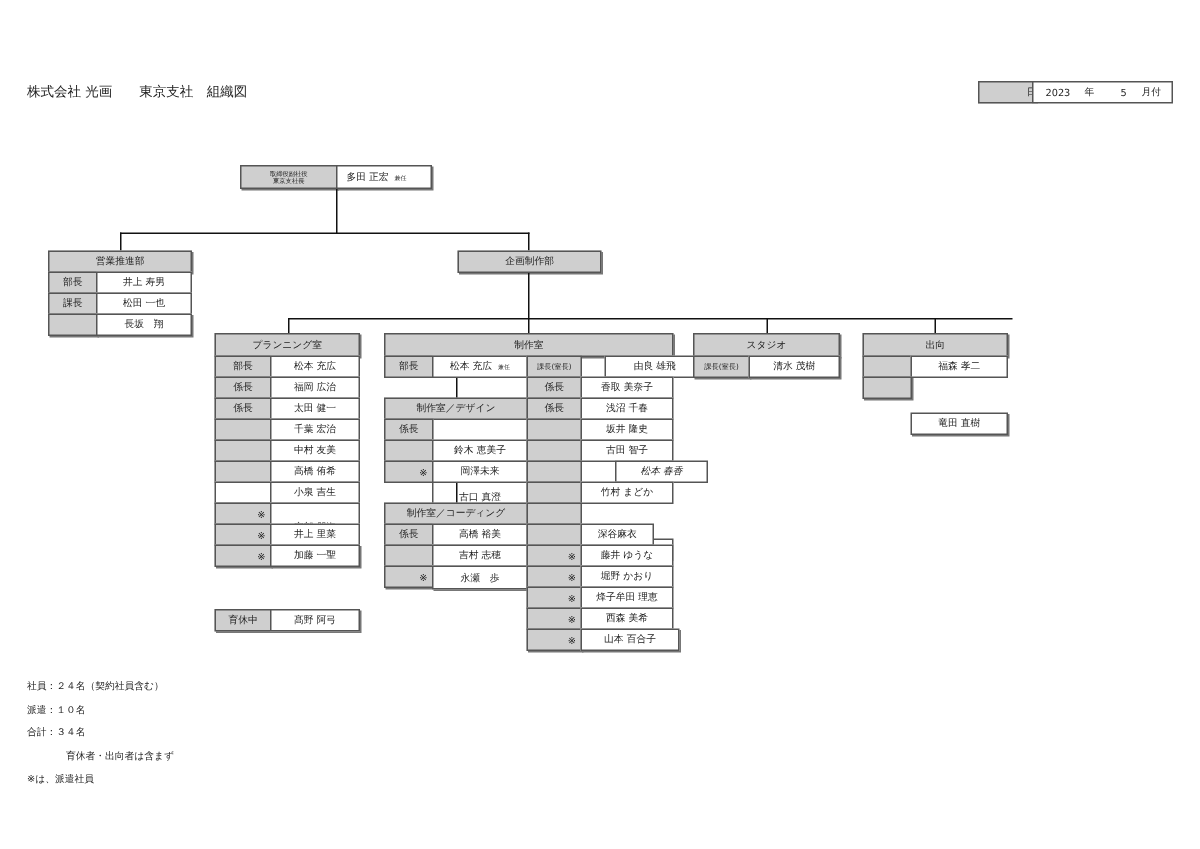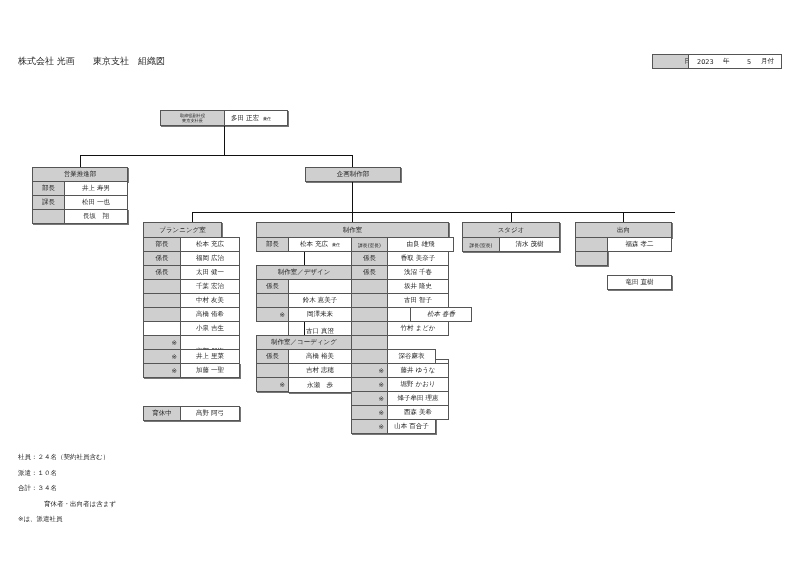--- a/index.html
+++ b/index.html
@@ -61,21 +61,21 @@
 
 <div class="cell g shadow" style="left:305px;top:167px;width:96px;height:15px;">企画制作部</div>
 
 <div class="line" style="left:352px;top:182px;width:1px;height:40px;"></div>
 <div class="line" style="left:192px;top:212px;width:483px;height:1px;"></div>
 <div class="line" style="left:192px;top:212px;width:1px;height:10px;"></div>
 <div class="line" style="left:511px;top:212px;width:1px;height:10px;"></div>
 <div class="line" style="left:623px;top:212px;width:1px;height:10px;"></div>
 
 <div>
-  <div class="cell g shadow" style="left:143px;top:222px;width:79px;height:16px;">プランニング室</div>
+  <div class="cell g shadow" style="left:143px;top:222px;width:97px;height:16px;">プランニング室</div>
 
   <div class="cell g" style="left:143px;top:237px;width:38px;height:15px;">部長</div>
   <div class="cell w" style="left:180px;top:237px;width:60px;height:15px;">松本 充広</div>
   <div class="cell g" style="left:143px;top:251px;width:38px;height:15px;">係長</div>
   <div class="cell w" style="left:180px;top:251px;width:60px;height:15px;">福岡 広治</div>
   <div class="cell g" style="left:143px;top:265px;width:38px;height:15px;">係長</div>
   <div class="cell w" style="left:180px;top:265px;width:60px;height:15px;">太田 健一</div>
   <div class="cell g" style="left:143px;top:279px;width:38px;height:15px;"></div>
   <div class="cell w" style="left:180px;top:279px;width:60px;height:15px;text-align:right;">千葉 宏治</div>
   <div class="cell g" style="left:143px;top:293px;width:38px;height:15px;"></div>
@@ -116,21 +116,21 @@
 
   <div class="cell g" style="left:256px;top:335px;width:96px;height:15px;">制作室／コーディング</div>
   <div class="cell g" style="left:256px;top:349px;width:33px;height:15px;">係長</div>
   <div class="cell w" style="left:288px;top:349px;width:64px;height:15px;">高橋 裕美</div>
   <div class="cell g" style="left:256px;top:363px;width:33px;height:15px;"></div>
   <div class="cell w" style="left:288px;top:363px;width:64px;height:15px;">吉村 志穂</div>
   <div class="cell g r shadow" style="left:256px;top:377px;width:33px;height:15px;">※</div>
   <div class="cell w shadow" style="left:288px;top:377px;width:64px;height:16px;">永瀬　歩</div>
 
   <div class="cell g" style="left:351px;top:237px;width:37px;height:15px;font-size:4.8px;">課長(室長)</div>
-  <div class="cell w" style="left:387px;top:237px;width:67px;height:15px;">由良 雄飛</div>
+  <div class="cell w" style="left:403px;top:237px;width:67px;height:15px;">由良 雄飛</div>
   <div class="cell g" style="left:351px;top:251px;width:37px;height:15px;">係長</div>
   <div class="cell w" style="left:387px;top:251px;width:62px;height:15px;">香取 美奈子</div>
   <div class="cell g" style="left:351px;top:265px;width:37px;height:15px;">係長</div>
   <div class="cell w" style="left:387px;top:265px;width:62px;height:15px;">浅沼 千春</div>
   <div class="cell g" style="left:351px;top:279px;width:37px;height:15px;"></div>
   <div class="cell w" style="left:387px;top:279px;width:62px;height:15px;">坂井 隆史</div>
   <div class="cell g" style="left:351px;top:293px;width:37px;height:15px;"></div>
   <div class="cell w" style="left:387px;top:293px;width:62px;height:15px;">古田 智子</div>
   <div class="cell g" style="left:351px;top:307px;width:37px;height:15px;"></div>
   <div class="cell w" style="left:410px;top:307px;width:62px;height:15px;font-style:italic;">松本 春香</div>
@@ -142,21 +142,21 @@
   <div class="cell w" style="left:387px;top:349px;width:49px;height:15px;">深谷麻衣</div>
   <div class="cell g r" style="left:351px;top:363px;width:37px;height:15px;">※</div>
   <div class="cell w" style="left:387px;top:363px;width:62px;height:15px;">藤井 ゆうな</div>
   <div class="cell g r" style="left:351px;top:377px;width:37px;height:15px;">※</div>
   <div class="cell w" style="left:387px;top:377px;width:62px;height:15px;">堀野 かおり</div>
   <div class="cell g r" style="left:351px;top:391px;width:37px;height:15px;">※</div>
   <div class="cell w" style="left:387px;top:391px;width:62px;height:15px;">烽子牟田 理恵</div>
   <div class="cell g r" style="left:351px;top:405px;width:37px;height:15px;">※</div>
   <div class="cell w" style="left:387px;top:405px;width:62px;height:15px;">西森 美希</div>
   <div class="cell g r shadow" style="left:351px;top:419px;width:37px;height:15px;">※</div>
-  <div class="cell w shadow" style="left:387px;top:419px;width:49px;height:15px;">山本 百合子</div>
+  <div class="cell w shadow" style="left:387px;top:419px;width:66px;height:15px;">山本 百合子</div>
 </div>
 
 <div>
   <div class="cell g shadow" style="left:462px;top:222px;width:98px;height:16px;">スタジオ</div>
   <div class="cell g shadow" style="left:462px;top:237px;width:38px;height:15px;font-size:4.8px;">課長(室長)</div>
   <div class="cell w shadow" style="left:499px;top:237px;width:61px;height:15px;">清水 茂樹</div>
 </div>
 
 <div>
   <div class="cell g shadow" style="left:575px;top:222px;width:97px;height:16px;">出向</div>

